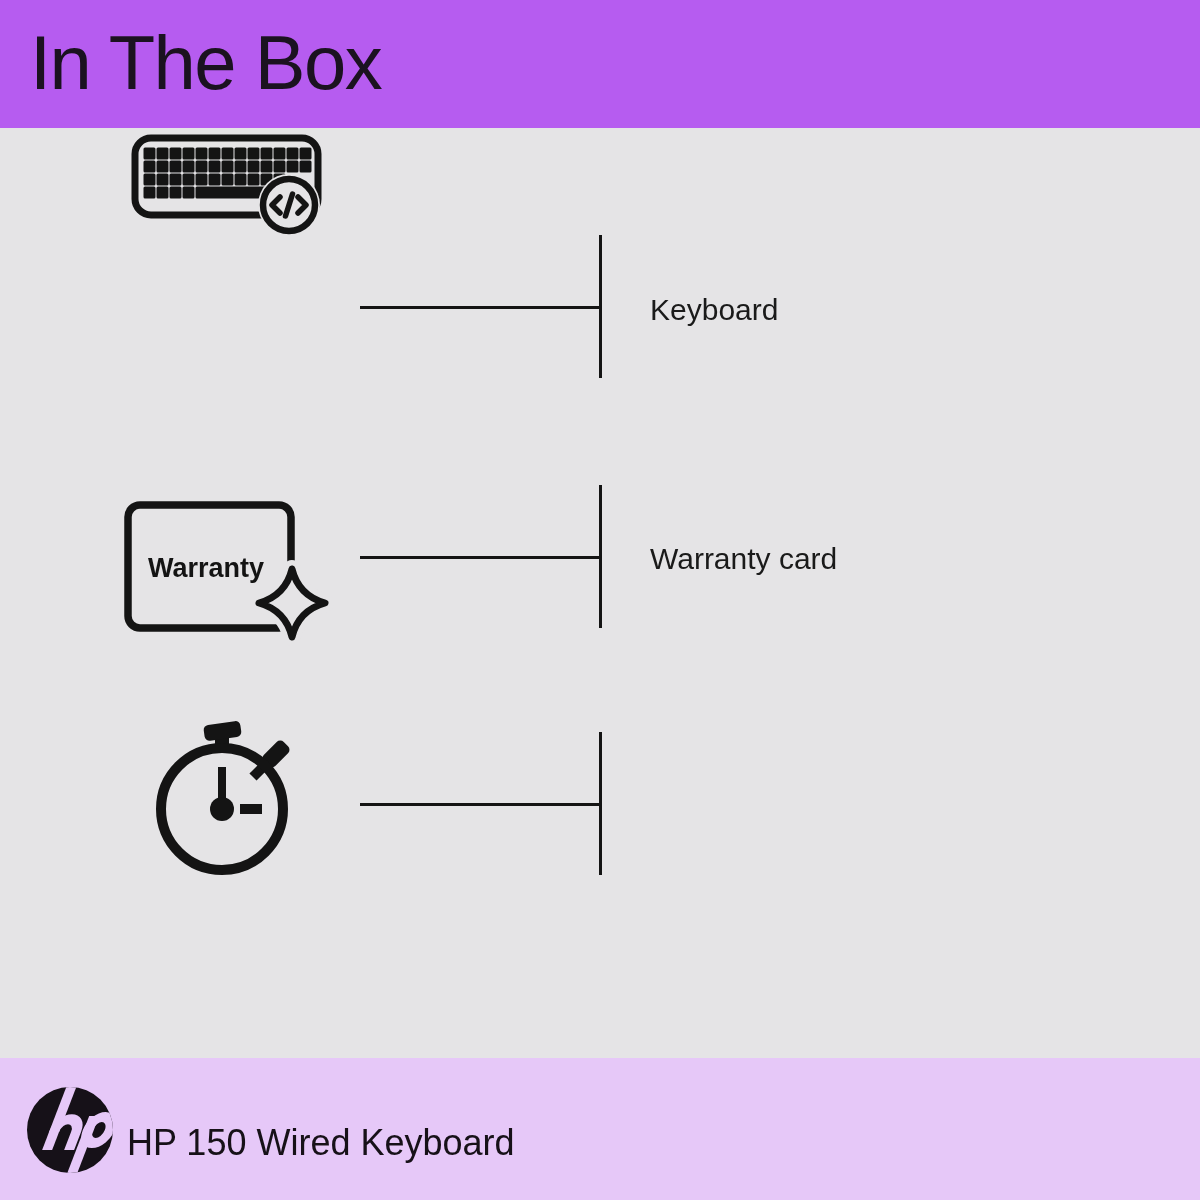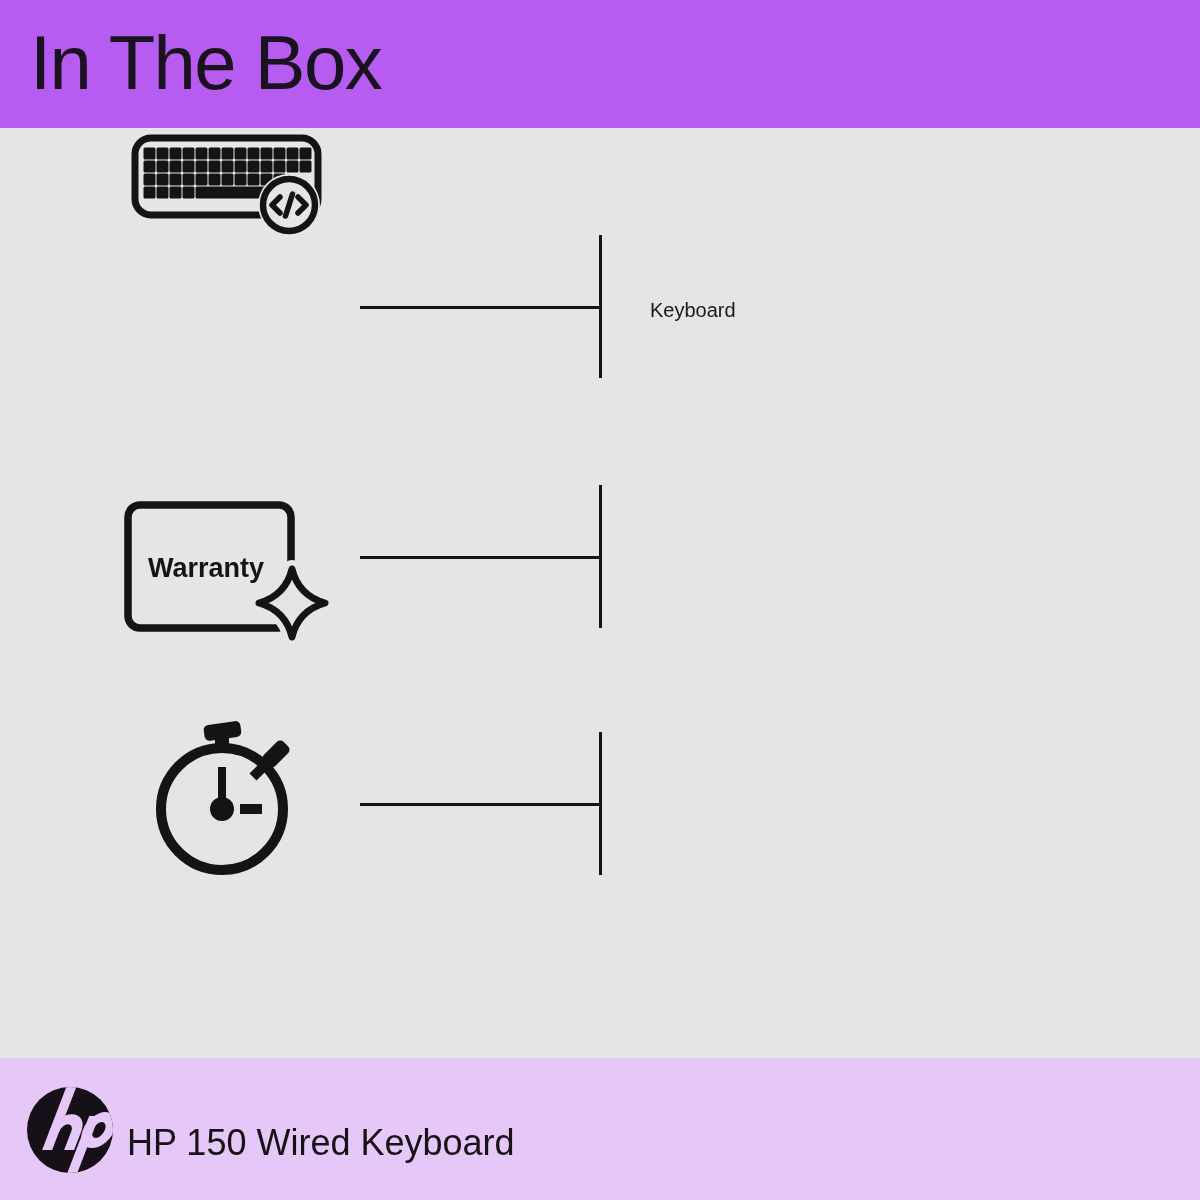--- a/index.html
+++ b/index.html
@@ -18,21 +18,21 @@
     position:absolute; left:30px; top:50%; transform:translateY(-52%);
     font-size:76px; font-weight:500; letter-spacing:-1.5px; color:#1b1220;
     white-space:nowrap;
   }
   .body-area { position:absolute; left:0; top:128px; width:1200px; height:930px; background:#e5e4e6; }
   .icon-svg { position:absolute; }
   .hline { position:absolute; left:360px; width:241px; height:3px; background:#141414; }
   .vline { position:absolute; left:599px; width:3px; height:143px; background:#141414; }
   .item-label {
     position:absolute; left:650px; transform:translateY(-50%);
-    font-size:20px; font-weight:500; color:#1a1a1a; white-space:nowrap;
+    font-size:30px; font-weight:500; color:#1a1a1a; white-space:nowrap;
   }
   .footer {
     position:absolute; left:0; top:1058px; width:1200px; height:172px;
     background:#e6c8f8;
   }
   .product-name {
     position:absolute; left:127px; top:50%; transform:translateY(-52%);
     font-size:36px; font-weight:500; color:#171118; white-space:nowrap;
   }
 </style>
@@ -70,20 +70,21 @@
     <svg class="icon-svg" style="left:118px; top:367px;" width="216" height="156" viewBox="0 0 216 156" xmlns="http://www.w3.org/2000/svg">
       <rect x="10" y="10" width="163" height="123" rx="12" fill="none" stroke="#141414" stroke-width="7.5"></rect>
       <text x="30" y="82" font-size="27" font-weight="bold" fill="#141414" font-family="Liberation Sans, sans-serif">Warranty</text>
       <g transform="translate(174,108)">
         <path d="M0,-34 Q6.5,-7.5 33,0 Q6.5,7.5 0,34 Q-6.5,7.5 -33,0 Q-6.5,-7.5 0,-34 Z" fill="#e5e4e6" stroke="#e5e4e6" stroke-width="18" stroke-linejoin="round"></path>
         <path d="M0,-34 Q6.5,-7.5 33,0 Q6.5,7.5 0,34 Q-6.5,7.5 -33,0 Q-6.5,-7.5 0,-34 Z" fill="#e5e4e6" stroke="#141414" stroke-width="7" stroke-linejoin="round"></path>
       </g>
     </svg>
     <div class="hline" style="top:428px;"></div>
     <div class="vline" style="top:357px;"></div>
+    <div class="item-label" style="top:431px;">Warranty card</div>
 
     <svg class="icon-svg" style="left:150px; top:584px;" width="150" height="166" viewBox="0 0 150 166" xmlns="http://www.w3.org/2000/svg">
       <rect x="65" y="22" width="14" height="18" fill="#141414"></rect>
       <g transform="translate(72,19) rotate(-8)">
         <rect x="-18" y="-8" width="37" height="16" rx="5" fill="#141414"></rect>
       </g>
       <path d="M103,65 L115,53" stroke="#141414" stroke-width="10" fill="none"></path>
       <g transform="translate(126,42) rotate(45)">
         <rect x="-8" y="-14" width="16" height="28" rx="5" fill="#141414"></rect>
       </g>

